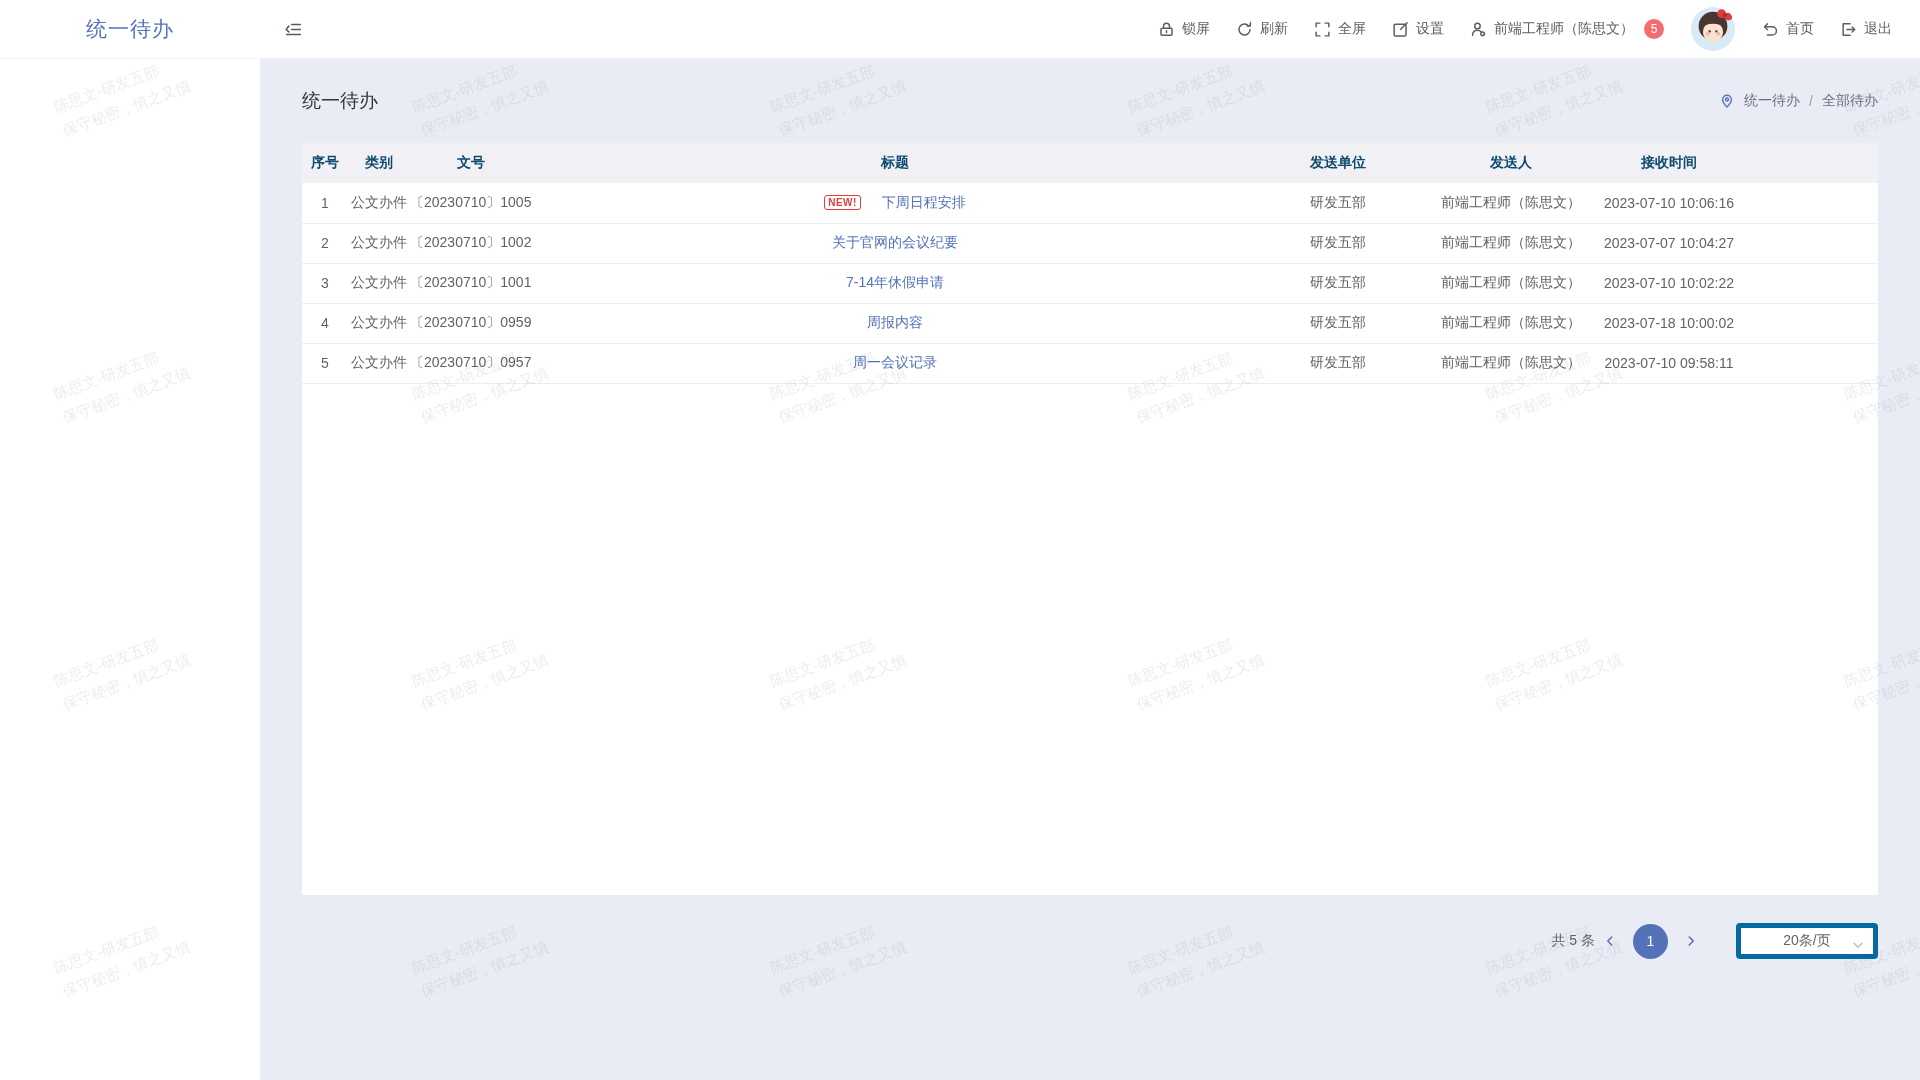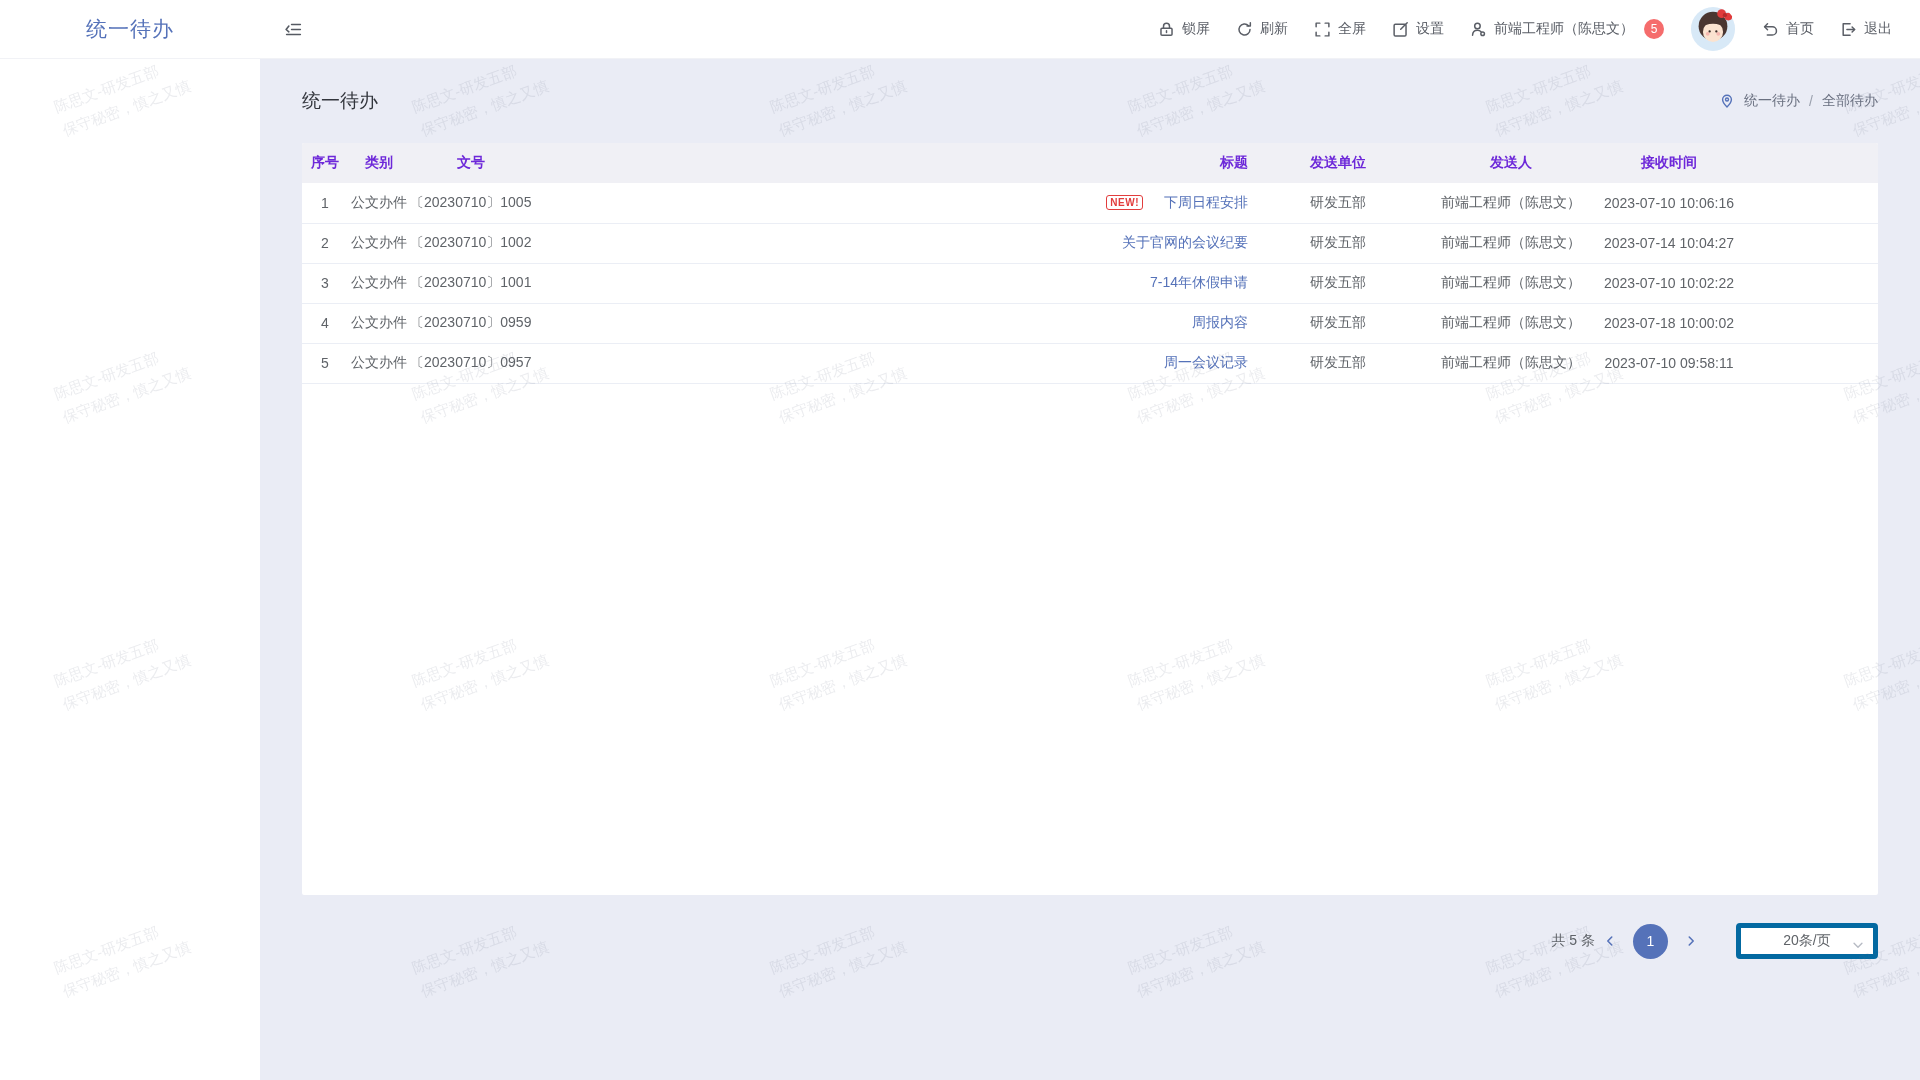--- a/index.html
+++ b/index.html
@@ -56,28 +56,28 @@
   .content{flex:1;padding:0 42px;display:flex;flex-direction:column;}
   .content-head{height:84px;display:flex;align-items:center;justify-content:space-between;}
   .page-title{font-size:19px;color:#32353c;font-weight:500;}
   .breadcrumb{display:flex;align-items:center;gap:9px;font-size:14px;color:#6a7080;}
   .breadcrumb .pin{color:var(--accent);display:flex;}
   .breadcrumb .sep{color:#9aa0ad;}
 
   .card{background:#fff;height:752px;border-radius:2px;overflow:hidden;}
   table{width:100%;border-collapse:collapse;table-layout:fixed;}
   thead th{
-    background:var(--thead-bg);height:40px;font-size:14px;color:#6d28d9;
+    background:var(--thead-bg);height:40px;font-size:14px;color:#0c4a6e;
     font-weight:700;text-align:center;padding:0;
   }
   tbody td{
     height:40px;font-size:14px;color:#5f6368;text-align:center;
     border-bottom:1px solid #ebeef5;padding:0;white-space:nowrap;overflow:hidden;
   }
-  th.left,td.left{text-align:right;padding-left:10px;}
+  th.left,td.left{text-align:center;padding-left:10px;}
   .title-link{color:var(--accent);text-decoration:none;cursor:pointer;}
   .new-badge{
     display:inline-block;border:1px solid var(--new-red);color:var(--new-red);
     font-size:10px;font-weight:700;line-height:13px;padding:0 3px;border-radius:3px;
     margin-right:21px;vertical-align:1px;letter-spacing:.5px;
   }
 
   
   .table-footer{display:flex;align-items:center;justify-content:flex-end;margin-top:28px;font-size:14px;color:#5f6368;}
   .pager{display:flex;align-items:center;gap:8px;}
@@ -241,21 +241,21 @@
                 <td>2023-07-10 10:06:16</td>
                 <td></td>
               </tr>
               <tr>
                 <td>2</td>
                 <td>公文办件</td>
                 <td>〔20230710〕100258号</td>
                 <td class="left"><a class="title-link">关于官网的会议纪要</a></td>
                 <td>研发五部</td>
                 <td>前端工程师（陈思文）</td>
-                <td>2023-07-14 10:04:27</td>
+                <td>2023-07-07 10:04:27</td>
                 <td></td>
               </tr>
               <tr>
                 <td>3</td>
                 <td>公文办件</td>
                 <td>〔20230710〕100126号</td>
                 <td class="left"><a class="title-link">7-14年休假申请</a></td>
                 <td>研发五部</td>
                 <td>前端工程师（陈思文）</td>
                 <td>2023-07-10 10:02:22</td>

